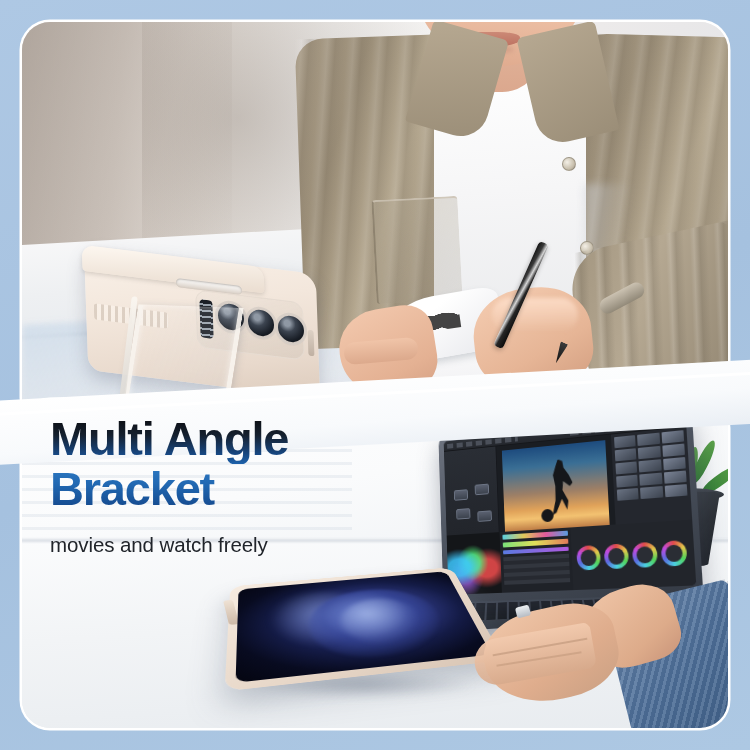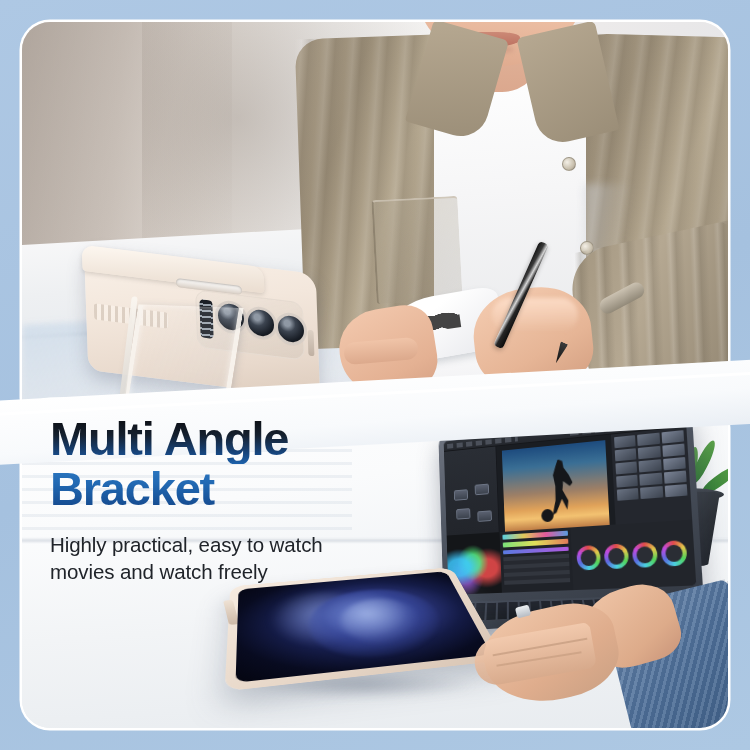--- a/index.html
+++ b/index.html
@@ -767,18 +767,17 @@
     <div class="h1-line2"></div>
     <div class="ring"></div>
   </div>
 
   <div class="copy">
     <h1 class="headline">
       <span class="hl-line w-dark">Multi Angle</span>
       <span class="hl-line w-blue">Bracket</span>
     </h1>
     <p class="sub">
-      <span>Highly practical, easy to watch</span>
       <span>movies and watch freely</span>
     </p>
   </div>
 
 </div>
 
 </body></html>

